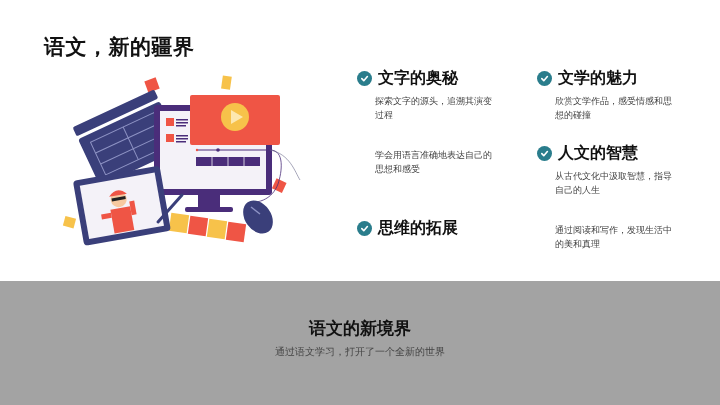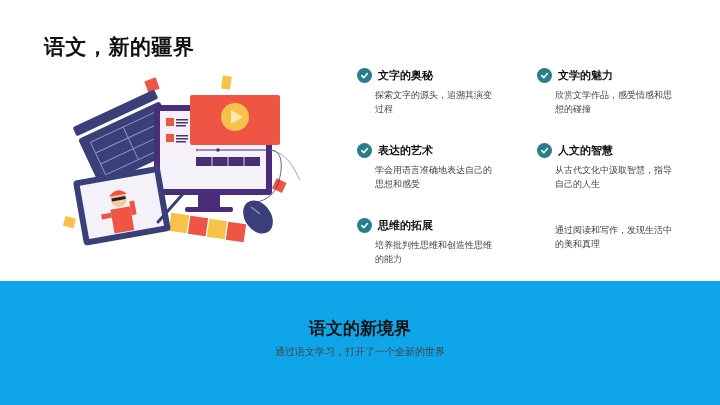--- a/index.html
+++ b/index.html
@@ -3,23 +3,23 @@
 <meta charset="utf-8">
 <style>
   * { margin:0; padding:0; box-sizing:border-box; }
   html, body { width:720px; height:405px; overflow:hidden; background:#ffffff; }
   body { font-family: "DejaVu Sans", "Liberation Sans", sans-serif; color:#1a1a1a; position:relative; }
   .title { position:absolute; left:44px; top:33px; font-size:21px; font-weight:bold; color:#111; letter-spacing:0.5px; }
   .illus { position:absolute; left:50px; top:62px; width:260px; height:200px; }
   .feature { position:absolute; width:150px; }
   .feature .head { display:flex; align-items:center; }
   .check { width:15px; height:15px; border-radius:50%; background:#2a7d8c; display:inline-flex; align-items:center; justify-content:center; margin-right:6px; flex-shrink:0; }
-  .feature .ftitle { font-size:11px; font-weight:bold; color:#111; }
+  .feature .ftitle { font-size:16px; font-weight:bold; color:#111; }
   .feature .fdesc { margin-left:18px; margin-top:5px; font-size:9px; line-height:14px; color:#444; width:120px; }
-  .bottom { position:absolute; left:0; top:281px; width:720px; height:124px; background:#0ea5e9; }
+  .bottom { position:absolute; left:0; top:281px; width:720px; height:124px; background:#a3a3a3; }
   .bottom .btitle { position:absolute; left:0; width:720px; top:36px; text-align:center; font-size:17px; font-weight:bold; color:#111; }
   .bottom .bsub { position:absolute; left:0; width:720px; top:64px; text-align:center; font-size:10px; color:#444; }
 </style>
 </head>
 <body>
 
 <div class="title">语文，新的疆界</div>
 
 <svg class="illus" viewBox="0 0 260 200" xmlns="http://www.w3.org/2000/svg">
 
@@ -106,28 +106,20 @@
       <svg width="9" height="9" viewBox="0 0 10 10">
           <path d="M2 5.2 L4.2 7.4 L8.2 2.8" fill="none" stroke="#fff" stroke-width="1.8" stroke-linecap="round" stroke-linejoin="round"></path>
         </svg>
     </span>
     <span class="ftitle">文学的魅力</span>
   </div>
   <div class="fdesc">欣赏文学作品，感受情感和思想的碰撞</div>
 </div>
 
 <div class="feature" style="left:357px; top:143px;">
-  <div class="head">
-    <span class="check">
-      <svg width="9" height="9" viewBox="0 0 10 10">
-          <path d="M2 5.2 L4.2 7.4 L8.2 2.8" fill="none" stroke="#fff" stroke-width="1.8" stroke-linecap="round" stroke-linejoin="round"></path>
-        </svg>
-    </span>
-    <span class="ftitle">表达的艺术</span>
-  </div>
   <div class="fdesc">学会用语言准确地表达自己的思想和感受</div>
 </div>
 
 <div class="feature" style="left:537px; top:143px;">
   <div class="head">
     <span class="check">
       <svg width="9" height="9" viewBox="0 0 10 10">
           <path d="M2 5.2 L4.2 7.4 L8.2 2.8" fill="none" stroke="#fff" stroke-width="1.8" stroke-linecap="round" stroke-linejoin="round"></path>
         </svg>
     </span>
@@ -138,21 +130,20 @@
 
 <div class="feature" style="left:357px; top:218px;">
   <div class="head">
     <span class="check">
       <svg width="9" height="9" viewBox="0 0 10 10">
           <path d="M2 5.2 L4.2 7.4 L8.2 2.8" fill="none" stroke="#fff" stroke-width="1.8" stroke-linecap="round" stroke-linejoin="round"></path>
         </svg>
     </span>
     <span class="ftitle">思维的拓展</span>
   </div>
-  <div class="fdesc">培养批判性思维和创造性思维的能力</div>
 </div>
 
 <div class="feature" style="left:537px; top:218px;">
   <div class="fdesc">通过阅读和写作，发现生活中的美和真理</div>
 </div>
 
 <div class="bottom">
   <div class="btitle">语文的新境界</div>
   <div class="bsub">通过语文学习，打开了一个全新的世界</div>
 </div>

